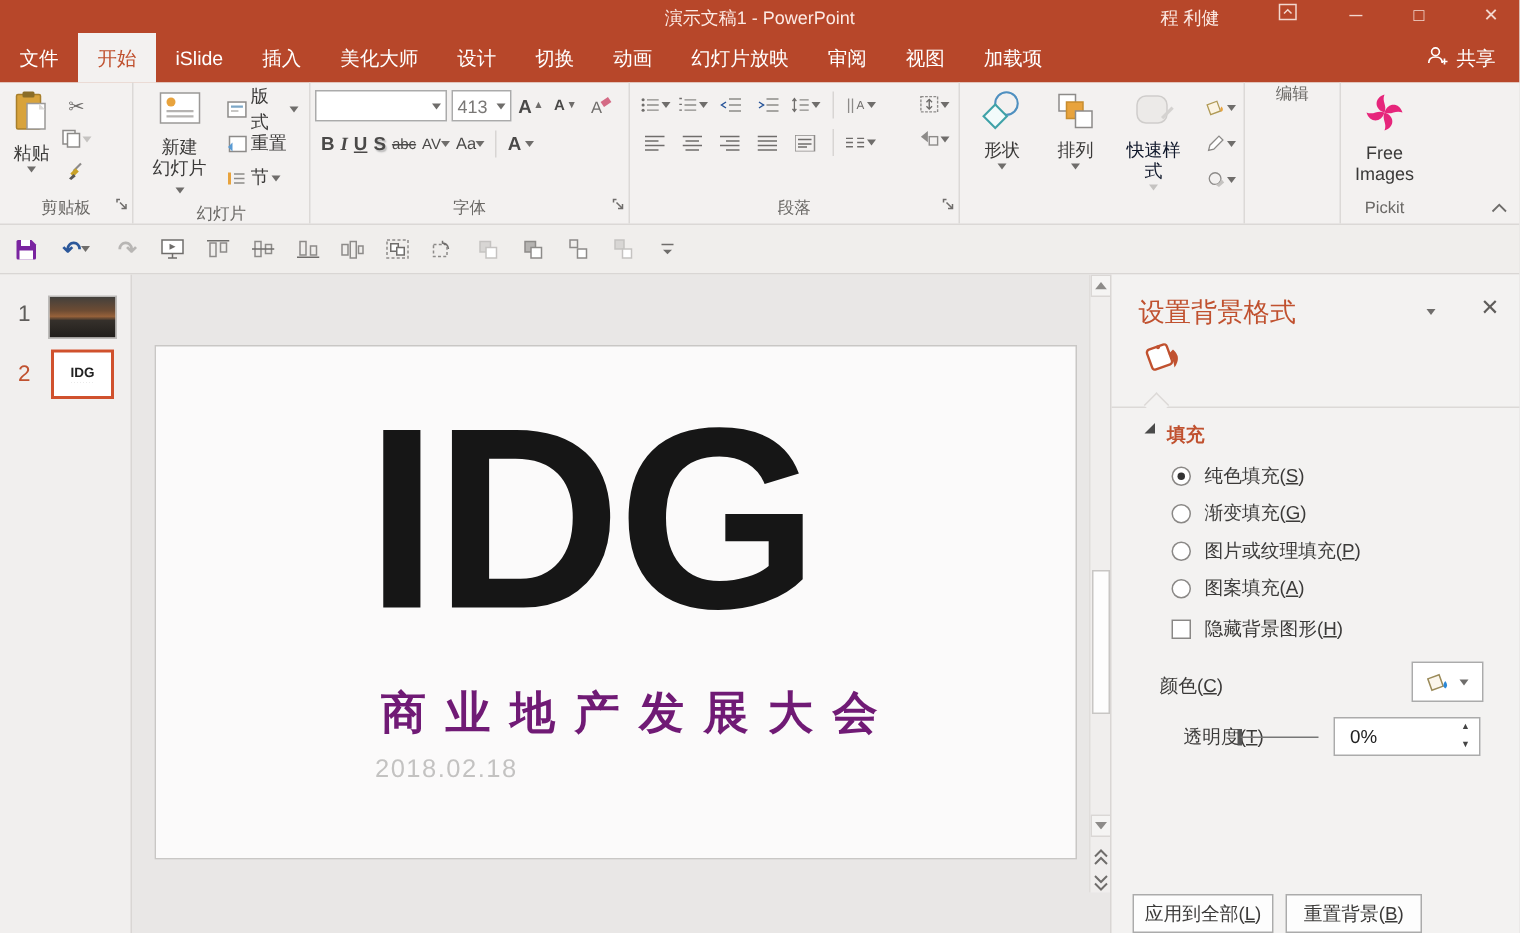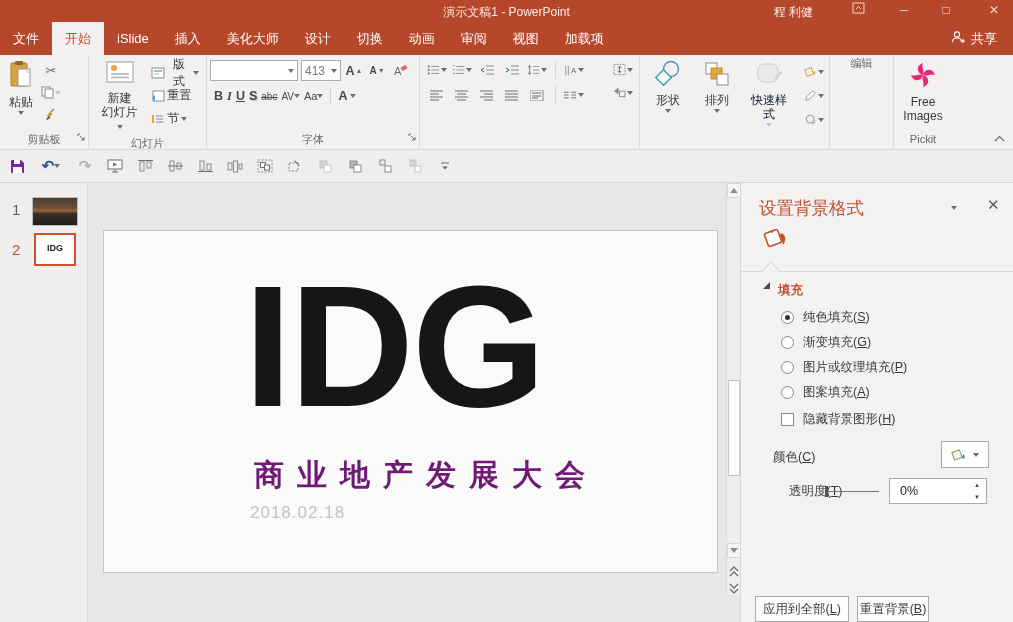--- a/index.html
+++ b/index.html
@@ -28,21 +28,21 @@
   .ribbon { position:absolute; left:0; top:55px; width:1013px; height:95px; background:#F3F1F0; border-bottom:1px solid #DBD8D6; display:flex; }
   .group { position:relative; display:flex; flex-direction:column; border-right:1px solid #DCD9D7; }
   .g-body { flex:1; display:flex; align-items:flex-start; padding:3px 3px 0 3px; }
   .g-label { height:18px; text-align:center; font-size:11px; color:#6a6865; line-height:16px; position:relative; }
   .launcher { position:absolute; right:2px; bottom:3px; }
   .bigbtn { display:flex; flex-direction:column; align-items:center; justify-content:flex-start; padding:2px 5px; font-size:12px; color:#3b3a39; gap:2px; }
   .bigbtn .lbl { text-align:center; line-height:14px; }
   .bigbtn.dis { color:#0f172a; }
   .minicol { display:flex; flex-direction:column; gap:5px; padding:4px 2px; }
   .mi { width:20px; height:17px; display:flex; align-items:center; justify-content:center; gap:1px; }
-  .rowbtn { display:flex; align-items:center; gap:2px; height:17px; padding:0 2px; font-size:12px;text-align:center; }
+  .rowbtn { display:flex; align-items:center; gap:2px; height:17px; padding:0 2px; font-size:12px; }
   .fontbox { background:#fff; border:1px solid #ABABAB; height:21px; display:flex; align-items:center; padding:0 3px; font-size:12px; color:#444; }
   .ftxt { font-weight:700; font-size:12.5px; color:#4a4948; }
   .vdiv { width:1px; height:18px; background:#D8D5D3; margin:0 3px; }
 
   
   .qat { position:absolute; left:0; top:150px; width:1013px; height:33px; background:#F0EEEC; border-bottom:1px solid #D9D6D4; display:flex; align-items:center; padding-left:8px; gap:12px; }
   .qi { width:18px; height:18px; display:flex; align-items:center; justify-content:center; }
 
   
   .content { position:absolute; left:0; top:183px; width:1013px; height:439px; }
@@ -83,21 +83,21 @@
   .colorbtn { position:absolute; left:200px; top:258px; width:48px; height:27px; background:#fff; border:1px solid #ABABAB; display:flex; align-items:center; justify-content:center; gap:6px; }
   .p-transrow { position:absolute; left:48px; top:300px; }
   .t-slider { position:absolute; left:86px; top:308px; width:52px; height:1px; background:#777; }
   .t-thumbbar { position:absolute; left:84px; top:303px; width:3px; height:11px; background:#555; }
   .t-input { position:absolute; left:148px; top:295px; width:98px; height:26px; background:#fff; border:1px solid #ABABAB; }
   .t-val { position:absolute; left:10px; top:5px; font-size:12.5px; color:#222; }
   .spin { position:absolute; right:2px; top:1px; width:14px; height:22px; display:flex; flex-direction:column; justify-content:space-between; padding:2px 0; align-items:center; }
   .spin span { font-size:6px; color:#444; line-height:6px; }
   .p-btn { position:absolute; top:413px; height:26px; background:#FDFDFD; border:1px solid #ABABAB; font-size:12.5px; color:#3b3a39; display:flex; align-items:center; justify-content:center; }
   .p-apply { left:14px; width:94px; }
-  .p-reset { left:116px; width:72px; }
+  .p-reset { left:116px; width:91px; }
 </style>
 </head>
 <body>
 
 <div class="titlebar">
   <div class="tb-title">演示文稿1 - PowerPoint</div>
   <div class="tb-user">程 利健</div>
   <div class="tb-btn tb-opts">
     <svg width="13" height="12" viewBox="0 0 13 12">
         <rect x="1" y="1" width="11" height="10" fill="none" stroke="#f3d8cf"></rect>
@@ -111,20 +111,21 @@
 
 <div class="tabrow">
   <div class="tab">文件</div>
   <div class="tab active">开始</div>
   <div class="tab">iSlide</div>
   <div class="tab">插入</div>
   <div class="tab">美化大师</div>
   <div class="tab">设计</div>
   <div class="tab">切换</div>
   <div class="tab">动画</div>
+  <div class="tab">幻灯片放映</div>
   <div class="tab">审阅</div>
   <div class="tab">视图</div>
   <div class="tab">加载项</div>
   <div class="share">
     <span>
       <svg width="15" height="14" viewBox="0 0 15 14">
           <circle cx="6" cy="4.5" r="2.6" fill="none" stroke="#fff" stroke-width="1.1"></circle>
           <path d="M1.5 12 C1.5 9.2 3.5 8 6 8 C8.5 8 10.5 9.2 10.5 12" fill="none" stroke="#fff" stroke-width="1.1"></path>
           <line x1="12" y1="9" x2="12" y2="13" stroke="#fff" stroke-width="1.1"></line>
           <line x1="10" y1="11" x2="14" y2="11" stroke="#fff" stroke-width="1.1"></line>
@@ -386,20 +387,26 @@
               <line x1="0" y1="5" x2="5" y2="5" stroke="#6f6d6b"></line>
               <line x1="0" y1="8" x2="5" y2="8" stroke="#6f6d6b"></line>
               <line x1="8" y1="2" x2="13" y2="2" stroke="#6f6d6b"></line>
               <line x1="8" y1="5" x2="13" y2="5" stroke="#6f6d6b"></line>
               <line x1="8" y1="8" x2="13" y2="8" stroke="#6f6d6b"></line>
             </svg>
             <span class="caret"></span>
           </div>
       </div>
     </div>
+    <div class="g-label"><span>段落</span>
+      <span class="launcher"><svg width="9" height="9" viewBox="0 0 9 9">
+            <path d="M1 3 V1 H3" fill="none" stroke="#6f6d6b"></path>
+            <path d="M3 3 L7 7 M7 4 V7 H4" fill="none" stroke="#6f6d6b"></path>
+          </svg></span>
+    </div>
     <div style="position:absolute;right:6px;top:6px;display:flex;flex-direction:column;gap:6px">
       <div class="mi">
           <svg width="14" height="13" viewBox="0 0 14 13">
             <rect x="1" y="1" width="12" height="11" fill="none" stroke="#8d8b89" stroke-dasharray="2 1"></rect>
             <path d="M7 3 L7 10 M5 5 L7 3 L9 5 M5 8 L7 10 L9 8" fill="none" stroke="#6f6d6b"></path>
           </svg>
           <span class="caret"></span>
         </div>
       <div class="mi">
           <svg width="14" height="13" viewBox="0 0 14 13">

